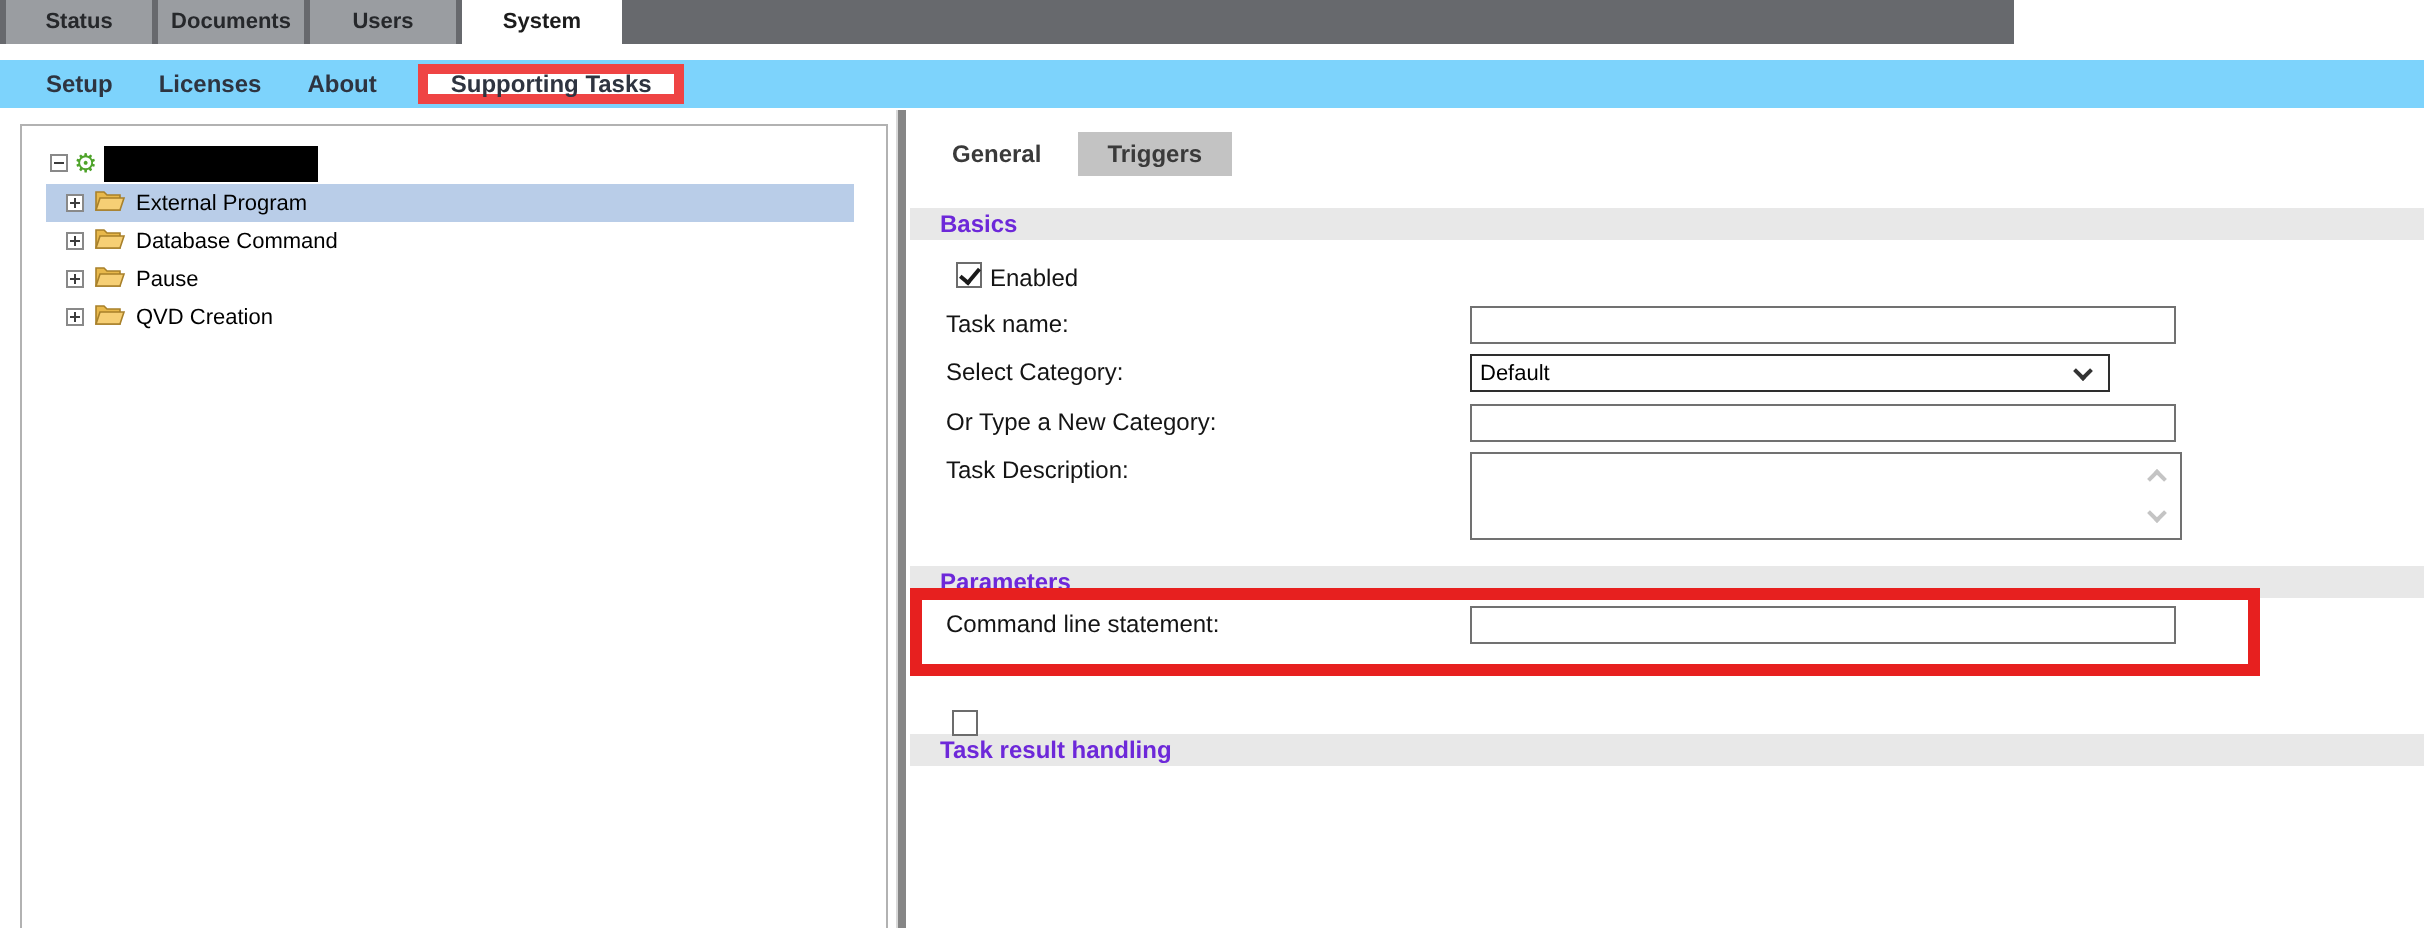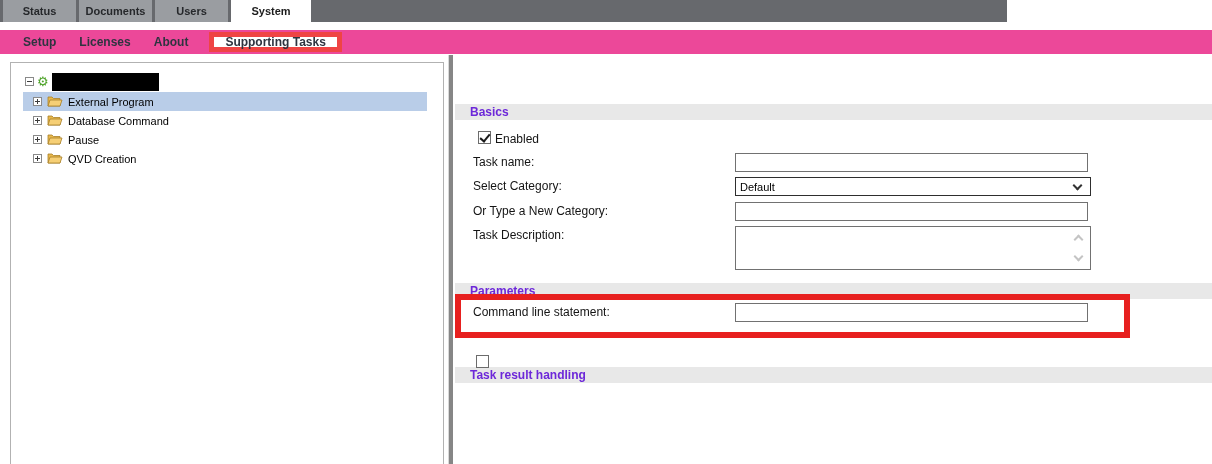--- a/index.html
+++ b/index.html
@@ -14,21 +14,21 @@
   .toptab {
     margin-left:3px; width:73px; height:22px; background:#9a9da1;
     color:#26282b; font-size:11px; font-weight:700;
     display:flex; align-items:center; justify-content:center; cursor:default;
   }
   .toptab.active { background:#ffffff; width:80px; color:#1c1c1c; }
 
   
   .subbar {
     position:absolute; left:0; top:30px; width:1212px; height:24px;
-    background:#ec4899; display:flex; align-items:center;
+    background:#7dd3fc; display:flex; align-items:center;
   }
   .subtab { font-size:12px; font-weight:700; color:#2e3440; margin-left:23px; cursor:default; }
   .subtab.boxed {
     background:#fff; border:5px solid #ef4444; padding:2px 11px; margin-left:21px;
     height:20px; display:flex; align-items:center;
   }
 
   
   .leftpanel {
     position:absolute; left:10px; top:62px; width:434px; height:410px;
@@ -69,21 +69,21 @@
     white-space:nowrap; overflow:hidden;
   }
   .field-label { position:absolute; left:18px; font-size:12px; color:#141414; white-space:nowrap; }
 
   .txt {
     position:absolute; left:280px; width:353px; height:19px;
     border:1px solid #717171; background:#fff; font-family:"Liberation Sans",sans-serif;
     font-size:11px; padding:0 3px; outline:none;
   }
   .selectbox {
-    position:absolute; left:280px; width:356px; height:19px;
+    position:absolute; left:280px; width:320px; height:19px;
     border:1px solid #2e2e2e; background:#fff; font-size:11px; color:#000;
     display:flex; align-items:center; padding:0 20px 0 4px; cursor:default;
   }
   .chev-down, .chev-up {
     position:absolute; width:7px; height:7px;
     border-left:2px solid #333; border-bottom:2px solid #333;
   }
   .chev-down { transform:rotate(-45deg); }
   .selectbox .chev-down { right:9px; top:4px; }
 
@@ -186,20 +186,24 @@
         </svg>
       </span>
       <span class="tree-label">QVD Creation</span>
     </div>
   </div>
 
   <div class="splitter"></div>
 
   <div class="rightpanel">
 
+    <div class="dtabs">
+      <div class="dtab active">General</div>
+      <div class="dtab inactive">Triggers</div>
+    </div>
 
     <div class="section-bar" style="top:50px;">Basics</div>
 
     <span class="checkbox checked" style="left:23px; top:77px;"></span>
     <span class="check-label" style="left:40px; top:78px;">Enabled</span>
 
     <span class="field-label" style="top:101px;">Task name:</span>
     <input class="txt" style="top: 99px;" type="text" value="">
 
     <span class="field-label" style="top:125px;">Select Category:</span>

